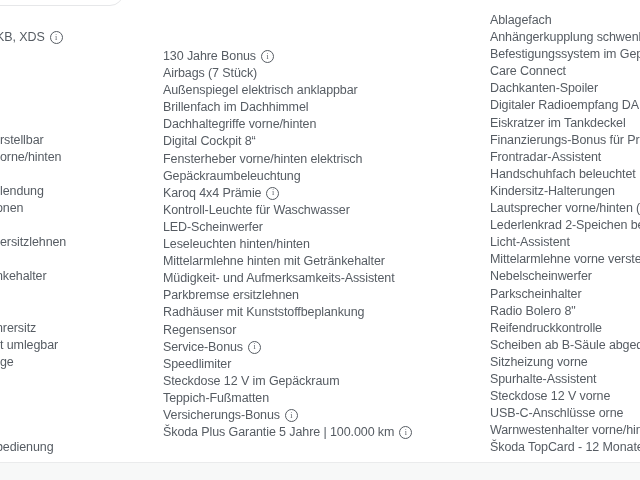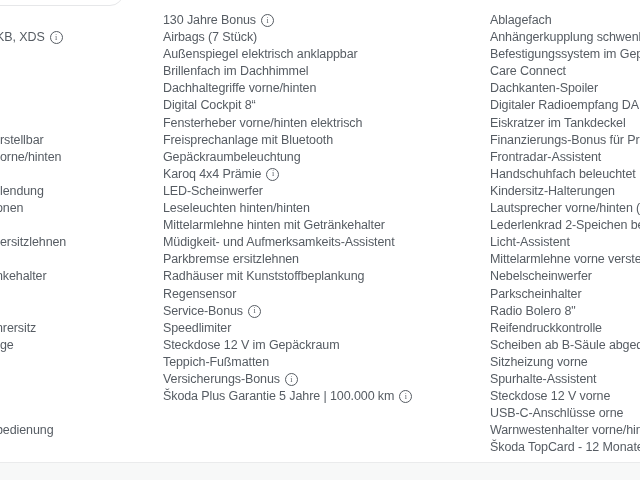--- a/index.html
+++ b/index.html
@@ -10,21 +10,21 @@
   #viewport{position:relative;width:640px;height:480px;overflow:hidden;background:#ffffff;}
 
   
   .top-panel-corner{
     position:absolute;left:-16px;top:-42px;width:138px;height:46px;
     background:#ffffff;border:1px solid #e6e7e9;border-bottom-right-radius:14px;
   }
 
   .col{position:absolute;top:12px;}
   .col-left{left:0;width:150px;}
-  .col-middle{left:163px;width:320px;}
+  .col-middle{left:163px;width:320px;margin-top:36px;}
   .col-right{left:490px;width:220px;}
 
   .row{
     height:17.1px;line-height:17.1px;font-size:12.5px;letter-spacing:-0.1px;
     color:#565c63;white-space:nowrap;display:flex;align-items:center;
   }
   .row.cut{margin-left:-4px;}
 
   .info-icon{
     display:inline-flex;align-items:center;justify-content:center;
@@ -76,20 +76,23 @@
       <div class="row"></div>
       <div class="row cut">
         <span>nkehalter</span>
       </div>
       <div class="row"></div>
       <div class="row"></div>
       <div class="row cut">
         <span>hrersitz</span>
       </div>
       <div class="row">
+        <span>t umlegbar</span>
+      </div>
+      <div class="row">
         <span>ge</span>
       </div>
       <div class="row"></div>
       <div class="row"></div>
       <div class="row"></div>
       <div class="row"></div>
       <div class="row cut">
         <span>bedienung</span>
       </div>
     </div>
@@ -110,28 +113,28 @@
       <div class="row">
         <span>Dachhaltegriffe vorne/hinten</span>
       </div>
       <div class="row">
         <span>Digital Cockpit 8“</span>
       </div>
       <div class="row">
         <span>Fensterheber vorne/hinten elektrisch</span>
       </div>
       <div class="row">
-        <span>Freisprechanlage mit Bluetooth</span>
-      </div>
-      <div class="row">
         <span>Gepäckraumbeleuchtung</span>
       </div>
       <div class="row">
         <span>Karoq 4x4 Prämie</span>
         <span class="info-icon">i</span>
+      </div>
+      <div class="row">
+        <span>Kontroll-Leuchte für Waschwasser</span>
       </div>
       <div class="row">
         <span>LED-Scheinwerfer</span>
       </div>
       <div class="row">
         <span>Leseleuchten hinten/hinten</span>
       </div>
       <div class="row">
         <span>Mittelarmlehne hinten mit Getränkehalter</span>
       </div>

